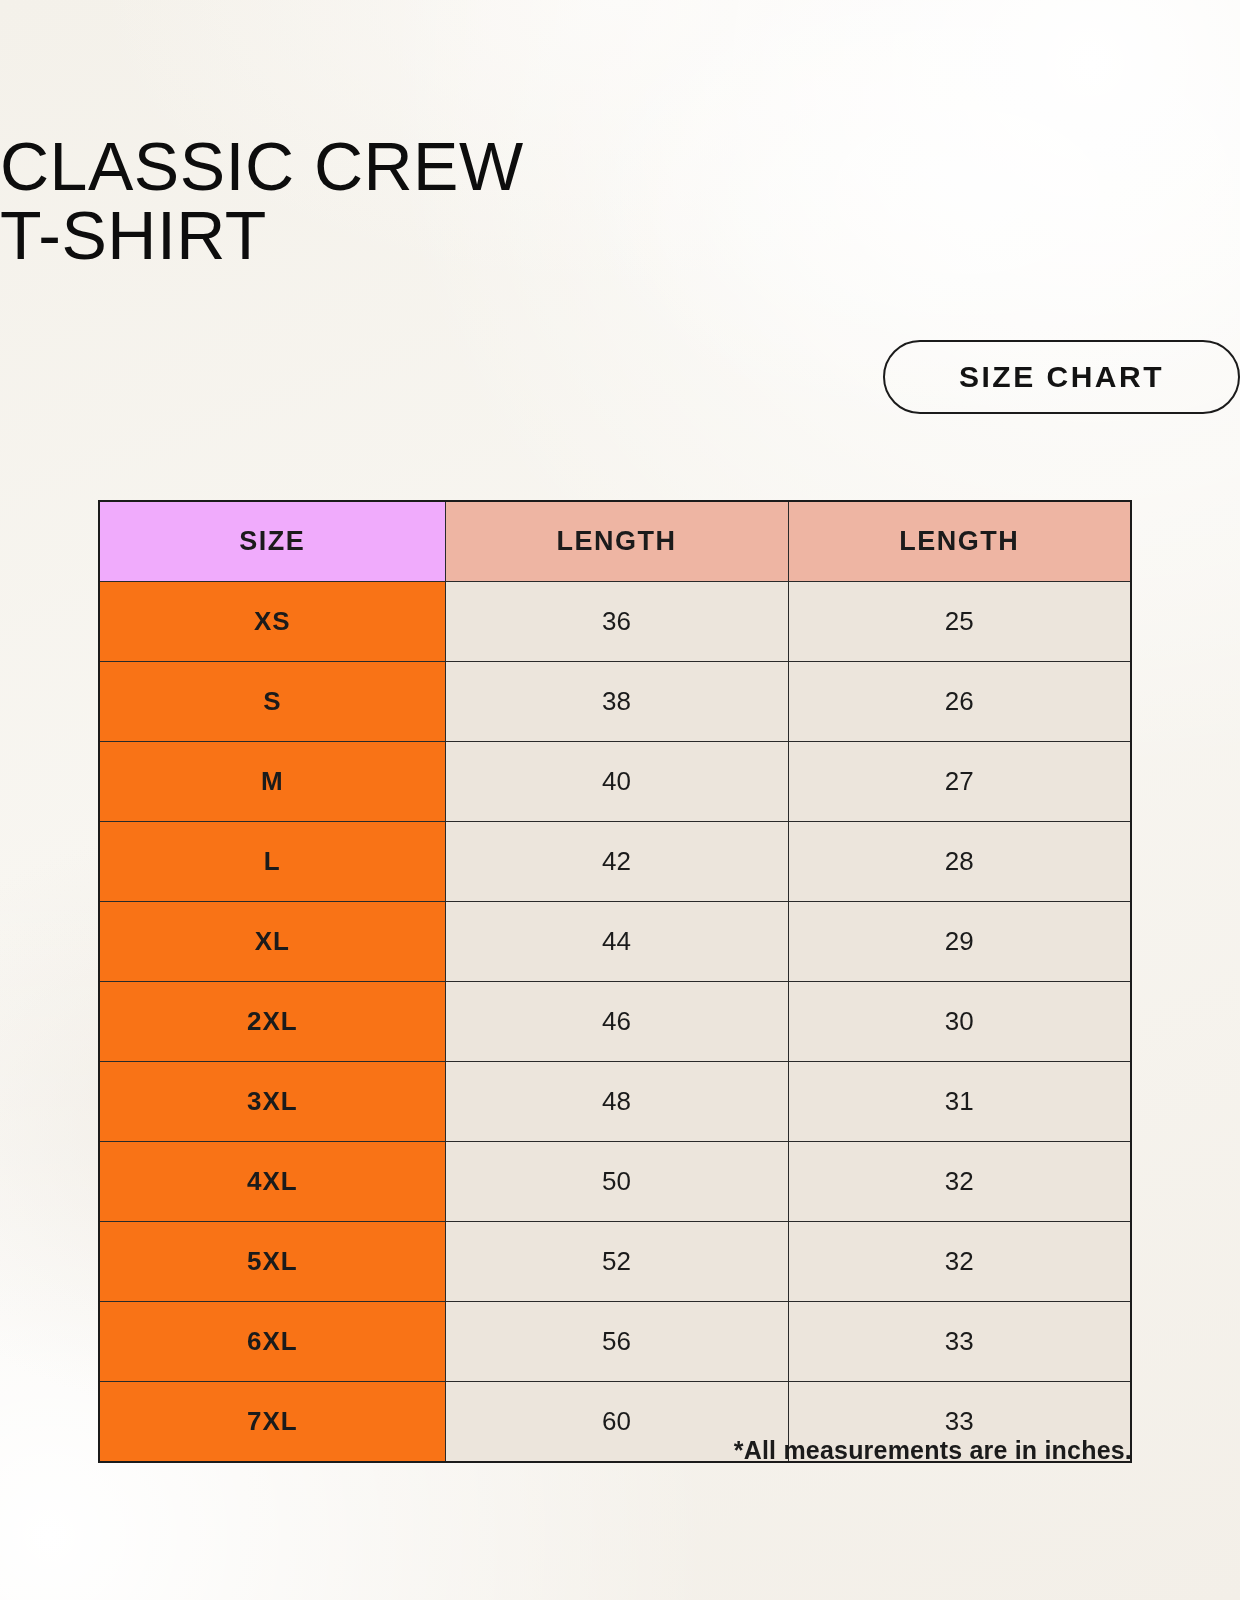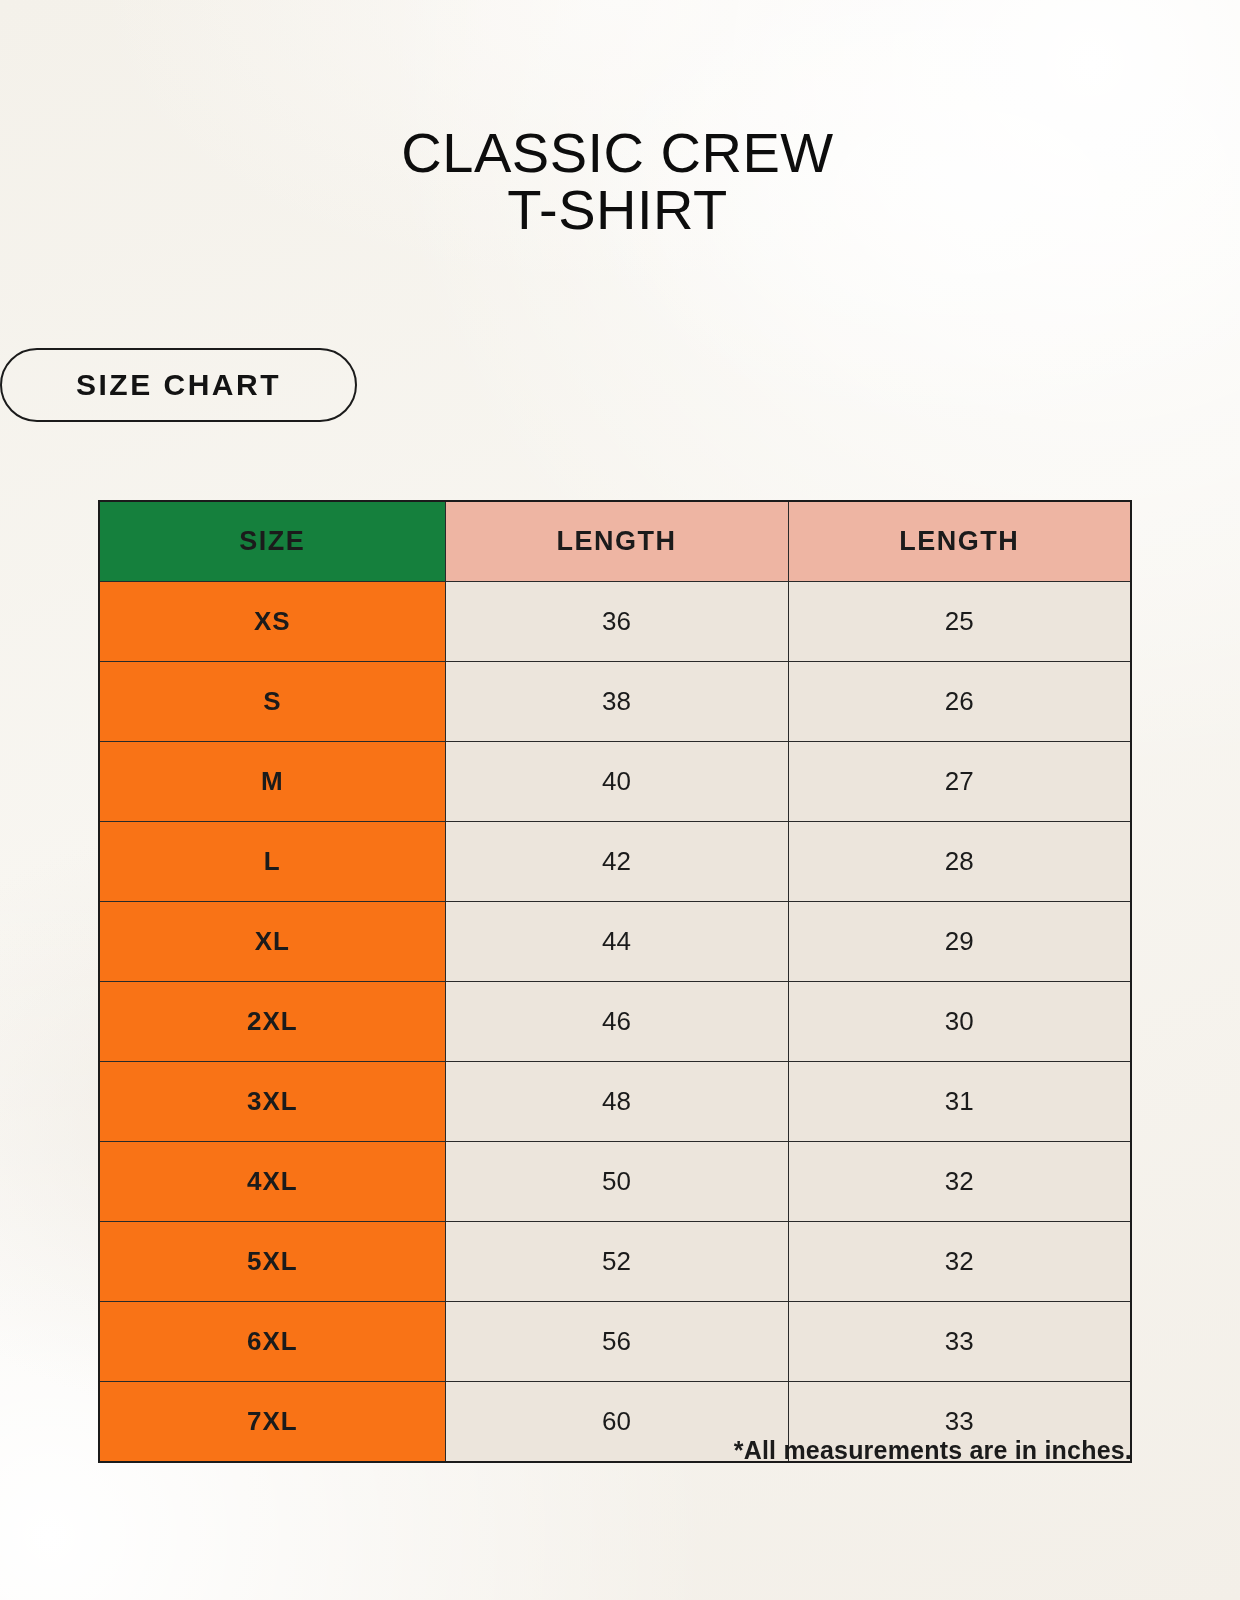--- a/index.html
+++ b/index.html
@@ -40,36 +40,35 @@
     width: 1240px;
     height: 1600px;
     box-sizing: border-box;
   }
 
   .title {
     position: absolute;
     top: 86px;
     left: 0;
     right: 5px;
-    text-align: center;
-    font-size: 56px;
+    font-size: 68px;
     line-height: 1.02;
     font-weight: 400;
     letter-spacing: 0.5px;
     color: #0d0d0d;
   }
   .title .line2 { display: block; }
 
   .badge-wrap {
     position: absolute;
-    top: 348px;
+    top: 340px;
     left: 0;
     right: 0;
     display: flex;
-    justify-content: flex-start;
+    justify-content: flex-end;
   }
   .badge {
     border: 2px solid #1b1b1b;
     border-radius: 40px;
     padding: 18px 74px;
     font-size: 30px;
     font-weight: 700;
     letter-spacing: 2.5px;
     color: #131313;
     background: transparent;
@@ -95,21 +94,21 @@
     vertical-align: middle;
     font-size: 26px;
     color: #1b1b1b;
   }
   table.size-table thead th {
     font-size: 27px;
     font-weight: 700;
     letter-spacing: 1.5px;
   }
   thead th.col-size {
-    background: #15803d;
+    background: #f0abfc;
     width: 33.2%;
     text-align: center;
   }
   thead th.col-measure {
     background: #eeb5a3;
   }
   tbody td.cell-size {
     background: #f97316;
     font-weight: 700;
     letter-spacing: 1px;

